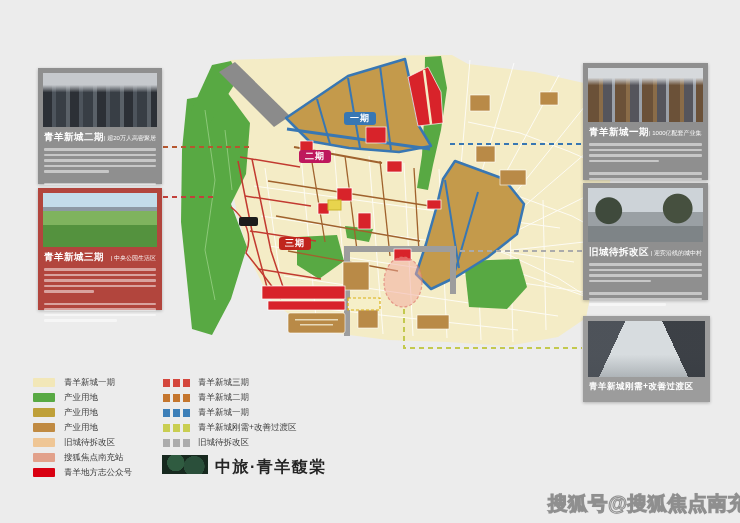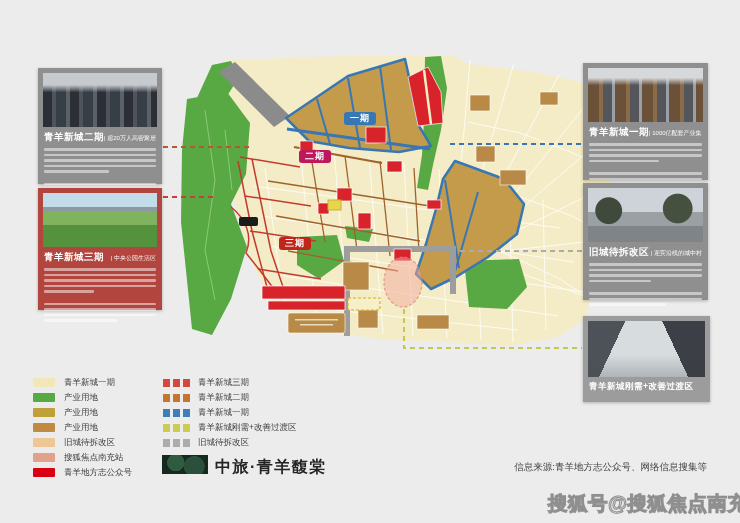--- a/index.html
+++ b/index.html
@@ -345,15 +345,14 @@
         <span class="llabel">青羊新城刚需+改善过渡区</span>
       </div>
       <div class="lrow">
         <div class="swd" style="background: repeating-linear-gradient(90deg, rgb(172, 172, 172) 0px, rgb(172, 172, 172) 7px, rgba(0, 0, 0, 0) 7px, rgba(0, 0, 0, 0) 10px);"></div>
         <span class="llabel">旧城待拆改区</span>
       </div>
     </div>
 
   <div class="logo"></div>
   <div class="brand">中旅·青羊馥棠</div>
-  <div class="source">信息来源:青羊地方志公众号、网络信息搜集等</div>
   <div class="watermark">搜狐号@搜狐焦点南充站</div>
 </div>
 
 </body></html>

